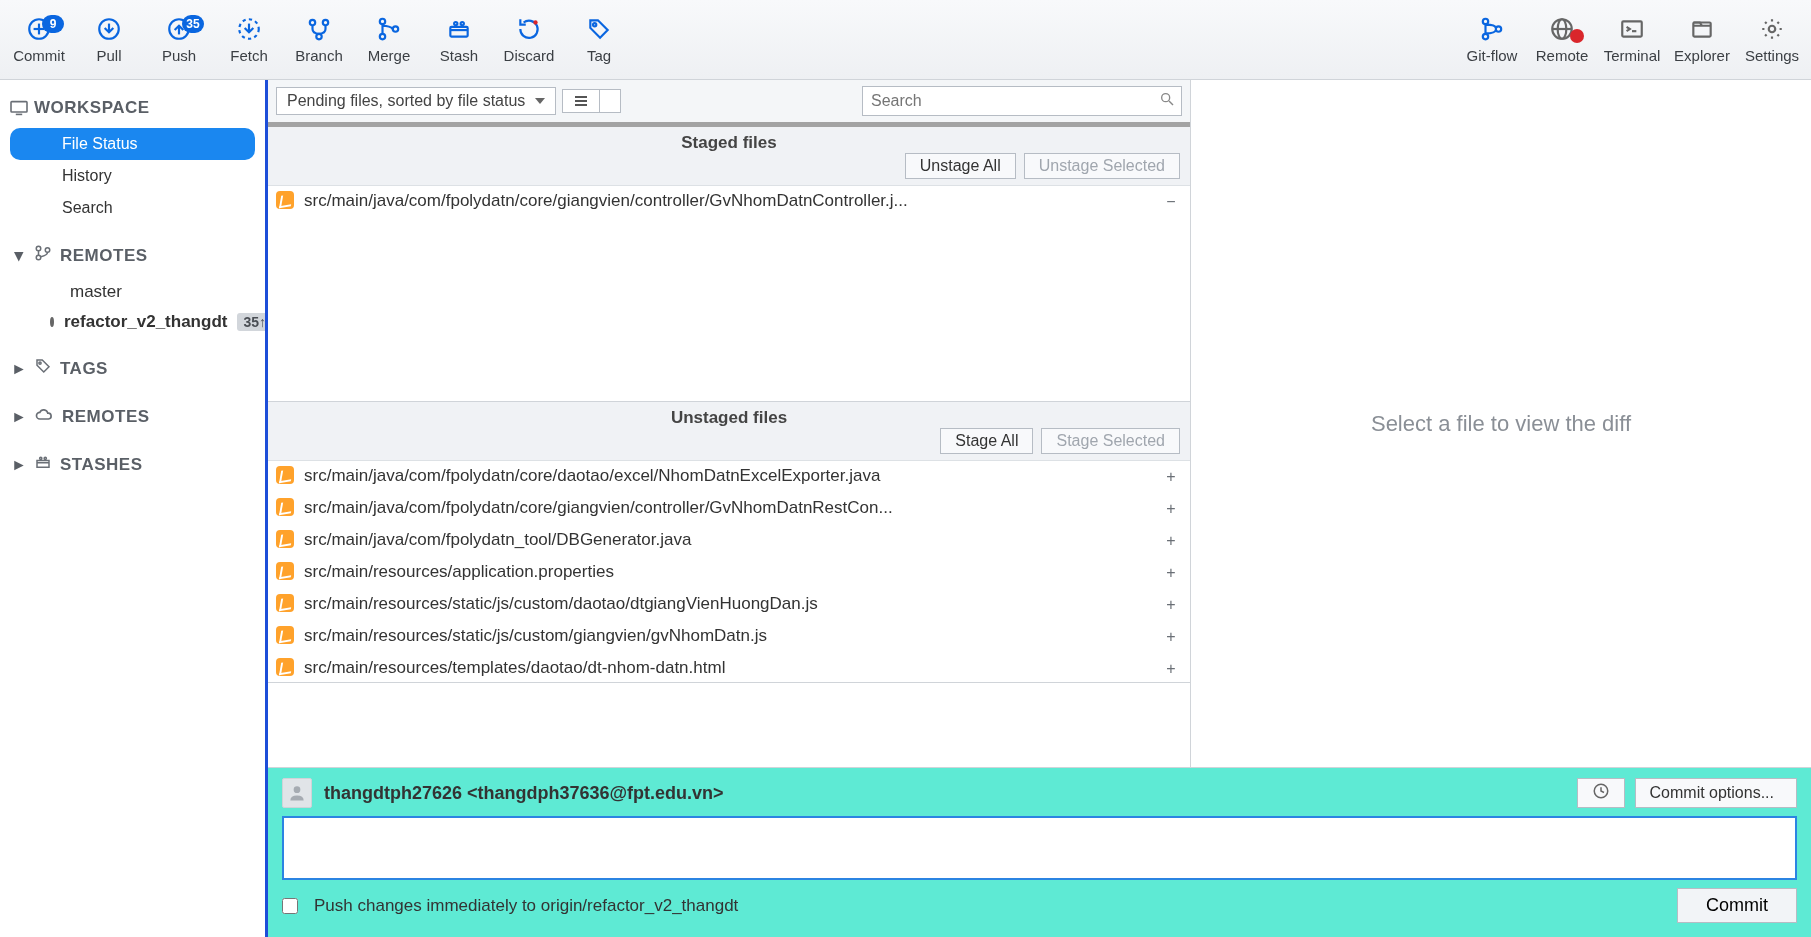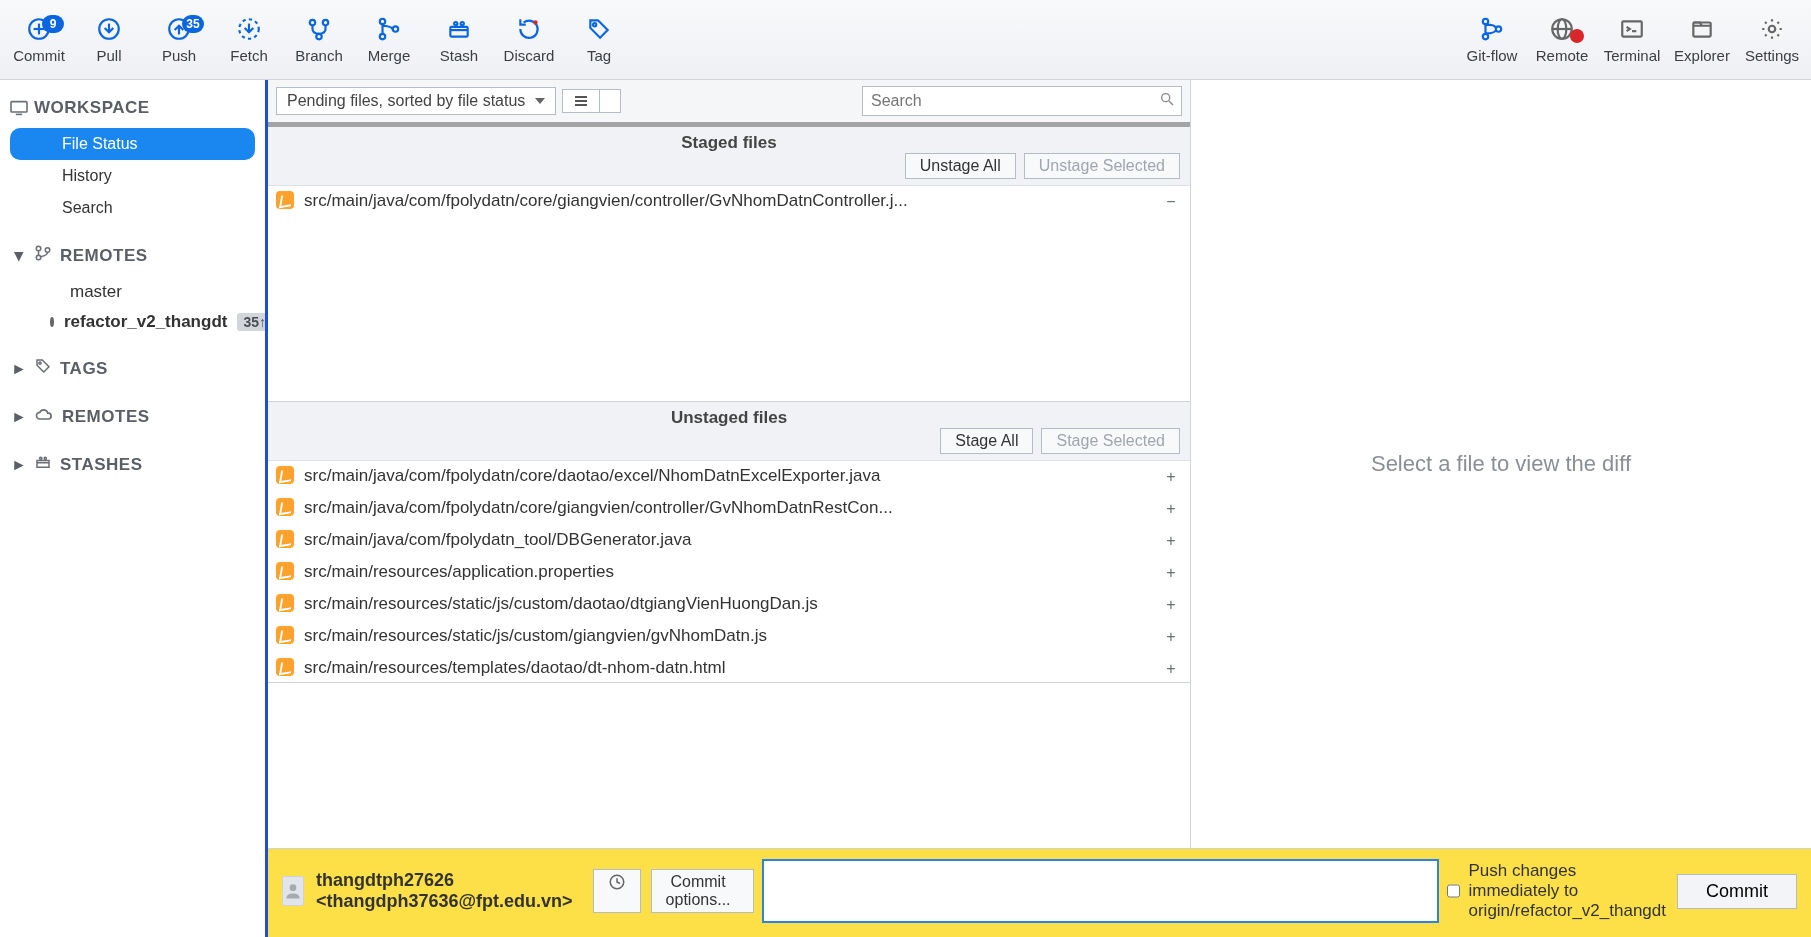--- a/index.html
+++ b/index.html
@@ -57,28 +57,28 @@
 .fmark { width:18px; height:18px; background:#ffa22b; border-radius:4px; position:relative; flex-shrink:0; }
 .fmark::after { content:''; position:absolute; left:4px; top:4px; width:10px; height:10px; border:2px solid #fff; border-top:none; border-right:none; transform:rotate(-10deg) skewX(-20deg); }
 .fpath { flex:1; white-space:nowrap; overflow:hidden; text-overflow:ellipsis; font-size:17px; color:#333; }
 .rowbtn { width:22px; height:22px; display:flex; align-items:center; justify-content:center; color:#6a6f76; cursor:pointer; border:1px solid transparent; flex-shrink:0; }
 
 
 .diff-panel { width: 620px; display:flex; align-items:center; justify-content:center; background:#fff; position:relative; }
 .diff-placeholder { color:#8a8f96; font-size:22px; }
 
 
-.commit-area { border-top:1px solid #d0d4d9; padding: 10px 14px 14px; display:flex; flex-direction:row; gap:8px; background:#fde047; }
+.commit-area { border-top:1px solid #d0d4d9; padding: 10px 14px 14px; display:flex; flex-direction:column; gap:8px; background:#5eead4; }
 .author-row { display:flex; align-items:center; gap:12px; }
 .avatar { width:30px; height:30px; background:#e1e4e8; border:1px solid #cfd3d8; border-radius:2px; display:flex; align-items:center; justify-content:center; }
 .avatar svg { width:20px; height:20px; fill:#a6abb2; }
 .author-text { font-weight:700; font-size:18px; color:#333; }
 .author-right { margin-left:auto; display:flex; gap:10px; }
 .commit-msg { width:100%; height:64px; border:2px solid #2b84e2; resize:none; font-size:16px; padding:6px 8px; outline:none; }
-.commit-bottom { display:flex; align-items:center; gap:8px; }
+.commit-bottom { display:flex; align-items:center; gap:16px; }
 .cbx { width:16px;height:16px; }
 .push-label { font-size:17px; color:#333; }
 .commit-btn { margin-left:auto; border:1px solid #b6bcc4; padding:6px 28px; font-size:18px; background:#f2f4f7; cursor:pointer; }
 
 svg { overflow: visible; }
 </style>
 </head>
 <body>
 
 <div class="toolbar">

